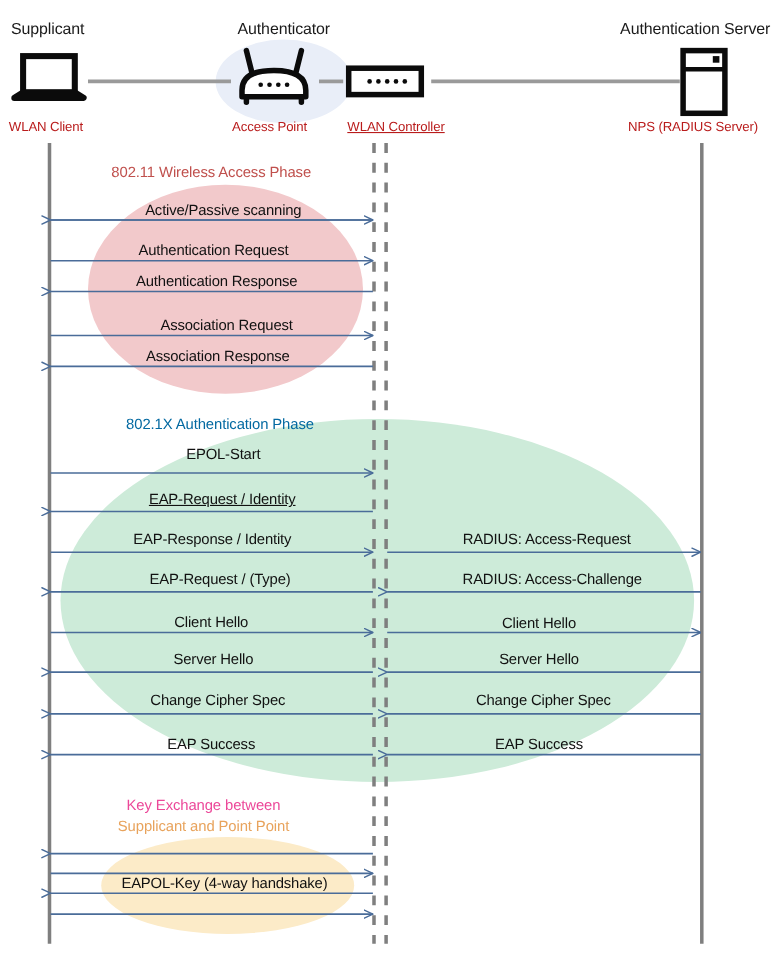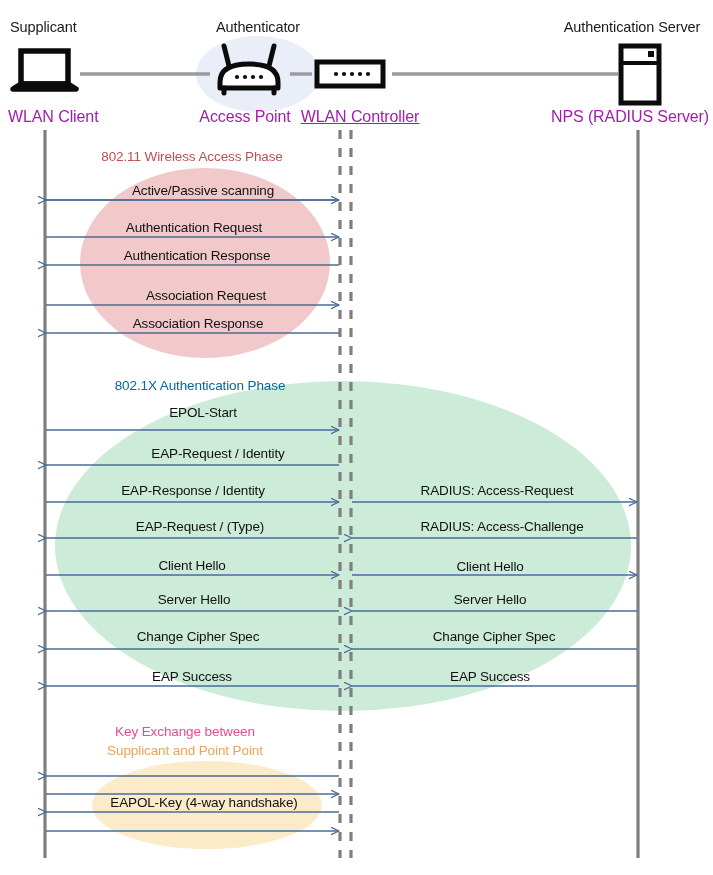--- a/index.html
+++ b/index.html
@@ -24,22 +24,22 @@
   }
   .node-title {
     position: absolute;
     font-size: 14.5px;
     color: #1a1a1a;
     white-space: nowrap;
     letter-spacing: -0.1px;
   }
   .node-caption {
     position: absolute;
-    font-size: 16px;
-    color: #a21caf;
+    font-size: 12px;
+    color: #b91c1c;
     white-space: nowrap;
     letter-spacing: -0.1px;
     text-align: right;
   }
   .phase-label {
     position: absolute;
     font-size: 13.5px;
     white-space: nowrap;
     text-align: right;
     letter-spacing: -0.1px;
@@ -156,21 +156,21 @@
 <div class="phase-label" style="left:185px; top:722px; transform:translateX(-50%); color:#ec4899;">Key Exchange between</div>
 <div class="phase-label" style="left:185px; top:741px; transform:translateX(-50%); color:#E8A35C;">Supplicant and Point Point</div>
 
 <div class="msg-label" style="left:203px; top:183px; transform:translateX(-50%);">Active/Passive scanning</div>
 <div class="msg-label" style="left:194px; top:220px; transform:translateX(-50%);">Authentication Request</div>
 <div class="msg-label" style="left:197px; top:248px; transform:translateX(-50%);text-align:center;">Authentication Response</div>
 <div class="msg-label" style="left:206px; top:288px; transform:translateX(-50%);">Association Request</div>
 <div class="msg-label" style="left:198px; top:316px; transform:translateX(-50%);">Association Response</div>
 
 <div class="msg-label" style="left:203px; top:405px; transform:translateX(-50%);">EPOL-Start</div>
-<div class="msg-label" style="left:218px; top:446px; transform:translateX(-50%);">EAP-Request / Identity</div>
+<div class="msg-label" style="left:202px; top:446px; transform:translateX(-50%);text-decoration:underline;">EAP-Request / Identity</div>
 <div class="msg-label" style="left:193px; top:483px; transform:translateX(-50%);">EAP-Response / Identity</div>
 <div class="msg-label" style="left:184px; top:519px; transform:translateX(-50%);padding-left:32px;">EAP-Request / (Type)</div>
 <div class="msg-label" style="left:192px; top:558px; transform:translateX(-50%);">Client Hello</div>
 <div class="msg-label" style="left:194px; top:592px; transform:translateX(-50%);">Server Hello</div>
 <div class="msg-label" style="left:198px; top:629px; transform:translateX(-50%);">Change Cipher Spec</div>
 <div class="msg-label" style="left:192px; top:669px; transform:translateX(-50%);">EAP Success</div>
 
 <div class="msg-label" style="left:497px; top:483px; transform:translateX(-50%);">RADIUS: Access-Request</div>
 <div class="msg-label" style="left:502px; top:519px; transform:translateX(-50%);">RADIUS: Access-Challenge</div>
 <div class="msg-label" style="left:490px; top:559px; transform:translateX(-50%);">Client Hello</div>

